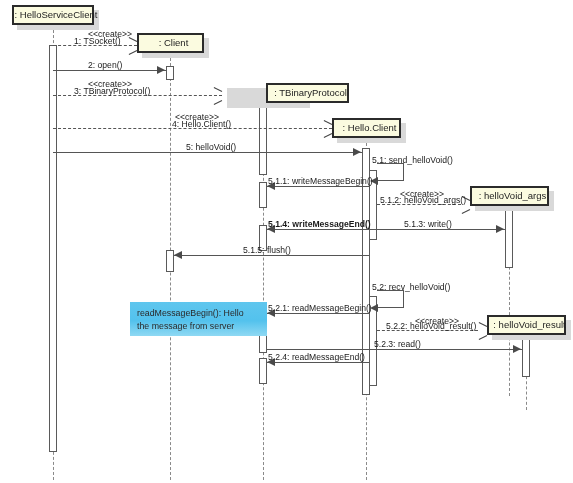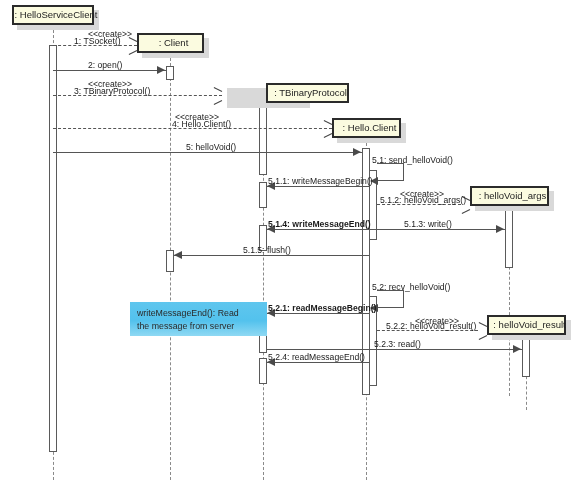--- a/index.html
+++ b/index.html
@@ -227,33 +227,33 @@
   <div class="msg-line" style="left:174px;top:255px; width:195px;"></div>
   <div class="arrow-l" style="left:174px;top:250.5px;"></div>
   <div class="msg-label" style="left:243px;top:246px;">5.1.5: flush()</div>
 
   <div class="selfcall" style="left:377px;top:290px;width:27px;height:18px;"></div>
   <div class="arrow-l" style="left:370px;top:303.5px;"></div>
   <div class="msg-label" style="left:372px;top:283px;">5.2: recv_helloVoid()</div>
 
   <div class="msg-line" style="left:267px;top:313px; width:102px;"></div>
   <div class="arrow-l" style="left:267px;top:308.5px;"></div>
-  <div class="msg-label" style="left:268px;top:304px;font-weight:bold;">5.2.1: readMessageBegin()</div>
+  <div class="msg-label" style="left:268px;top:304px;">5.2.1: readMessageBegin()</div>
 
   <div class="stereo" style="left:415px;top:317px;">&lt;&lt;create&gt;&gt;</div>
   <div class="msg-line dashed" style="left:377px;top:330px; width:101px;"></div>
   <div class="arrow-open-r" style="left:478px;top:325.5px;"></div>
   <div class="msg-label" style="left:386px;top:322px;">5.2.2: helloVoid_result()</div>
 
   <div class="msg-line" style="left:267px;top:349px; width:255px;"></div>
   <div class="arrow-r" style="left:513px;top:344.5px;"></div>
   <div class="msg-label" style="left:374px;top:340px;">5.2.3: read()</div>
 
   <div class="msg-line" style="left:267px;top:362px; width:102px;"></div>
   <div class="arrow-l" style="left:267px;top:357.5px;"></div>
   <div class="msg-label" style="left:268px;top:353px;">5.2.4: readMessageEnd()</div>
 
   <div class="note" style="left:130px;top:302px;width:137px;height:34px;">
-    <div>writeMessageEnd(): Read</div>
+    <div>readMessageBegin(): Hello</div>
     <div>the message from server</div>
   </div>
 
 </div>
 
 </body></html>

